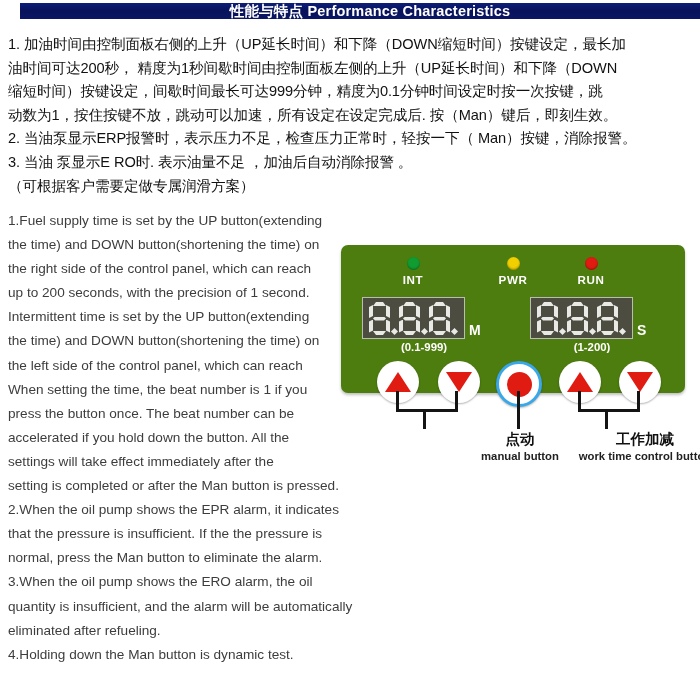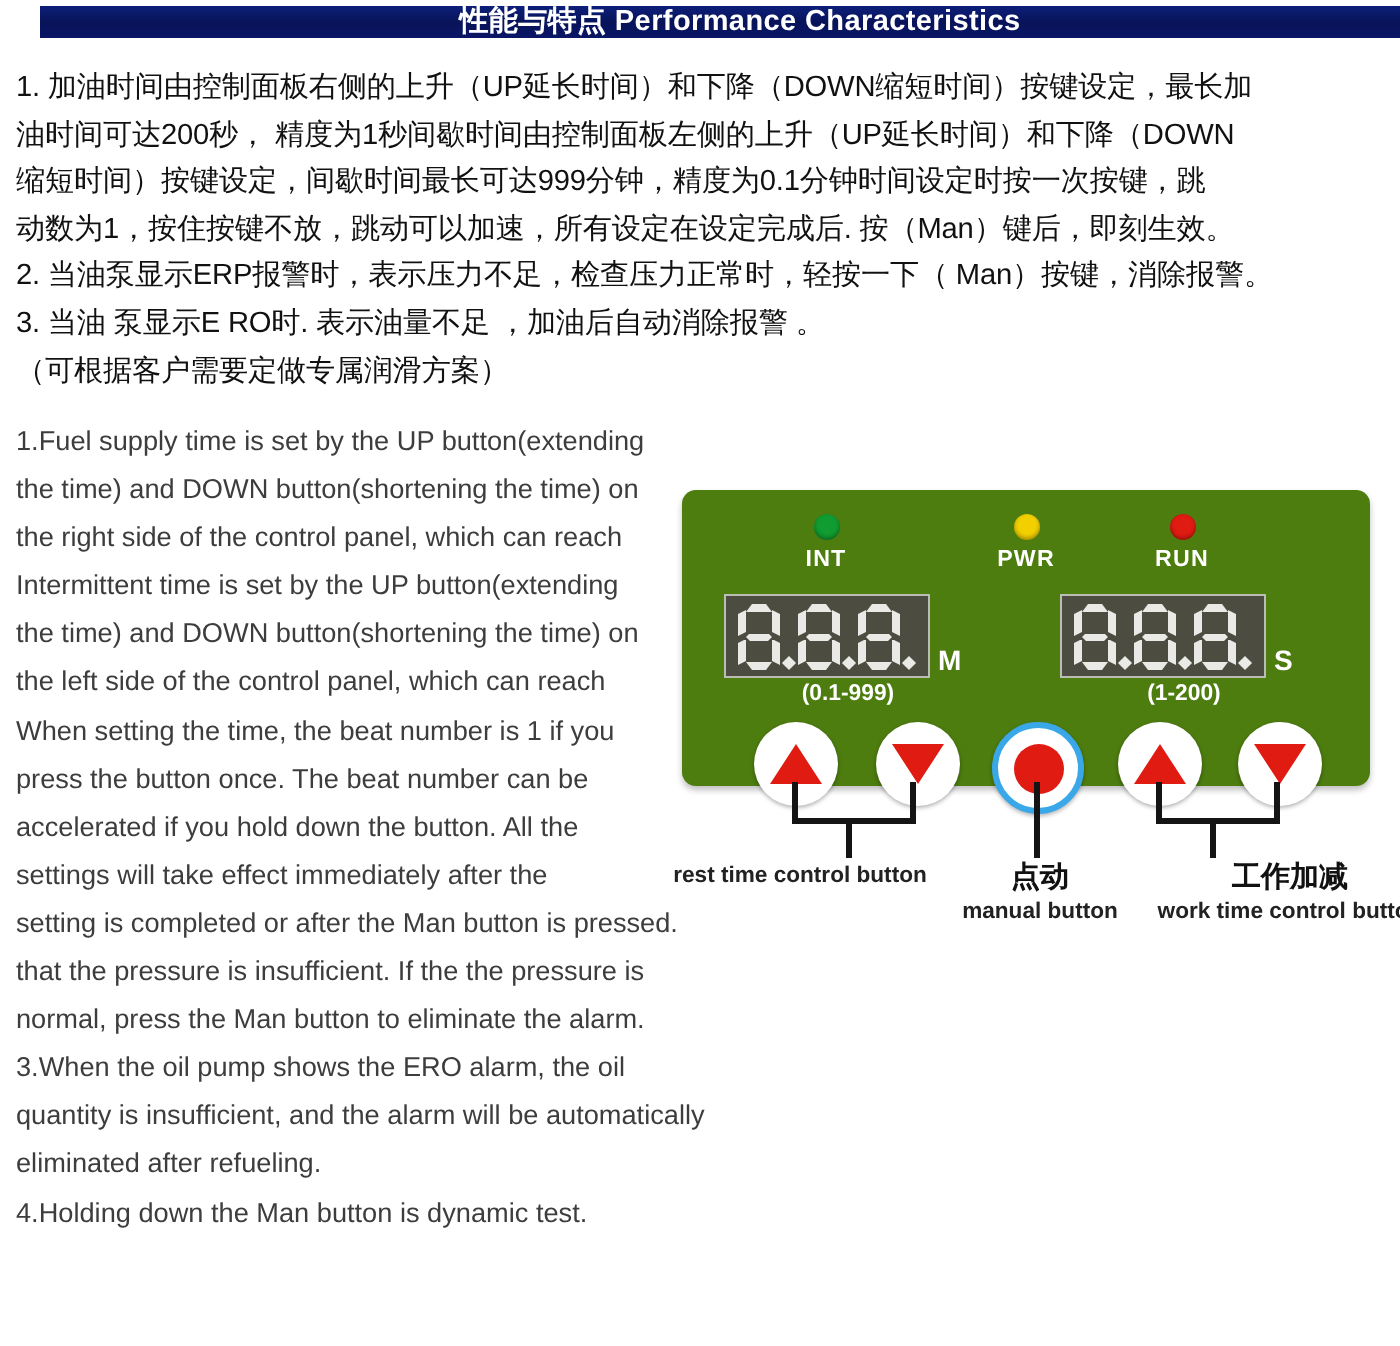--- a/index.html
+++ b/index.html
@@ -323,28 +323,30 @@
   <p>动数为1，按住按键不放，跳动可以加速，所有设定在设定完成后. 按（Man）键后，即刻生效。</p>
   <p>2. 当油泵显示ERP报警时，表示压力不足，检查压力正常时，轻按一下（ Man）按键，消除报警。</p>
   <p>3. 当油 泵显示E RO时. 表示油量不足 ，加油后自动消除报警 。</p>
   <p>（可根据客户需要定做专属润滑方案）</p>
 </div>
 
 <div class="en-block">
   <p>1.Fuel supply time is set by the UP button(extending</p>
   <p>the time) and DOWN button(shortening the time) on</p>
   <p> the right side of the control panel, which can reach</p>
+  <p>up to 200 seconds, with the precision of 1 second.</p>
   <p>Intermittent time is set by the UP button(extending</p>
   <p>the time) and DOWN button(shortening the time) on</p>
   <p> the left side of the control panel, which can reach</p>
   <p>When setting the time, the beat number is 1 if you</p>
   <p>press the button once. The beat number can be</p>
   <p>accelerated if you hold down the button. All the</p>
   <p> settings will take effect immediately after the</p>
   <p>setting is completed or after the Man button is pressed.</p>
+  <p>2.When the oil pump shows the EPR alarm, it indicates</p>
   <p>that the pressure is insufficient. If the the pressure is</p>
   <p>normal, press the Man button to eliminate the alarm.</p>
   <p>3.When the oil pump shows the ERO alarm, the oil</p>
   <p>quantity is insufficient, and the alarm will be automatically</p>
   <p>eliminated after refueling.</p>
   <p>4.Holding down the Man button is dynamic test.</p>
 
 </div>
 
 <div class="panel-figure">
@@ -483,21 +485,20 @@
     <div class="brk-stem" style="left:82px; top:18px;"></div>
 
     <div class="brk-stem" style="left:176px; top:0; height:38px;"></div>
 
     <div class="brk brk-u" style="left:237px; top:0; width:56px;"></div>
     <div class="brk-stem" style="left:264px; top:18px;"></div>
   </div>
 
   <div class="annots">
     <div class="annot a1">
-      <div class="en">rest time control button</div>
     </div>
     <div class="annot a2">
       <div class="cn">点动</div>
       <div class="en">manual button</div>
     </div>
     <div class="annot a3">
       <div class="cn">工作加减</div>
       <div class="en">work time control button</div>
     </div>
   </div>

